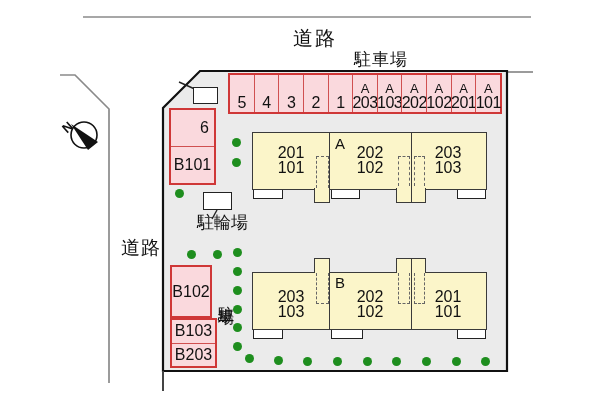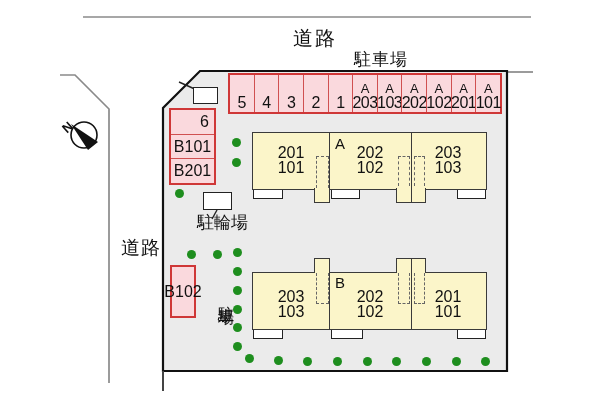--- a/index.html
+++ b/index.html
@@ -116,25 +116,28 @@
       </div>
     <div class="pcell">
         <span class="bletter">A</span>
         <span class="pnum">101</span>
       </div>
   </div>
 
   <div class="abs pgroup pcol" style="left:169px;top:108px;width:47px;height:77px;">
     <div class="vcell right">6</div>
     <div class="vcell">B101</div>
-    <div class="vcell">B201</div>
-  </div>
-
-  <div class="abs pgroup pcol" style="left:170px;top:265px;width:26px;height:53px;">
+  </div>
+
+  <div class="abs pgroup pcol" style="left:170px;top:265px;width:42px;height:53px;">
     <div class="vcell">B102</div>
+  </div>
+  <div class="abs pgroup pcol" style="left:170px;top:318px;width:47px;height:50px;">
+    <div class="vcell">B103</div>
+    <div class="vcell">B203</div>
   </div>
 
   <div class="abs bldg" style="left:252px;top:132px;width:235px;height:58px;">
     <div class="divider" style="left:76px;"></div>
     <div class="divider" style="left:158px;"></div>
     <div class="bldg-letter" style="left:82px;top:4px;">A</div>
     <div class="unit" style="left:0;top:12px;width:76px;">
       <div>201</div>
       <div>101</div>
     </div>

